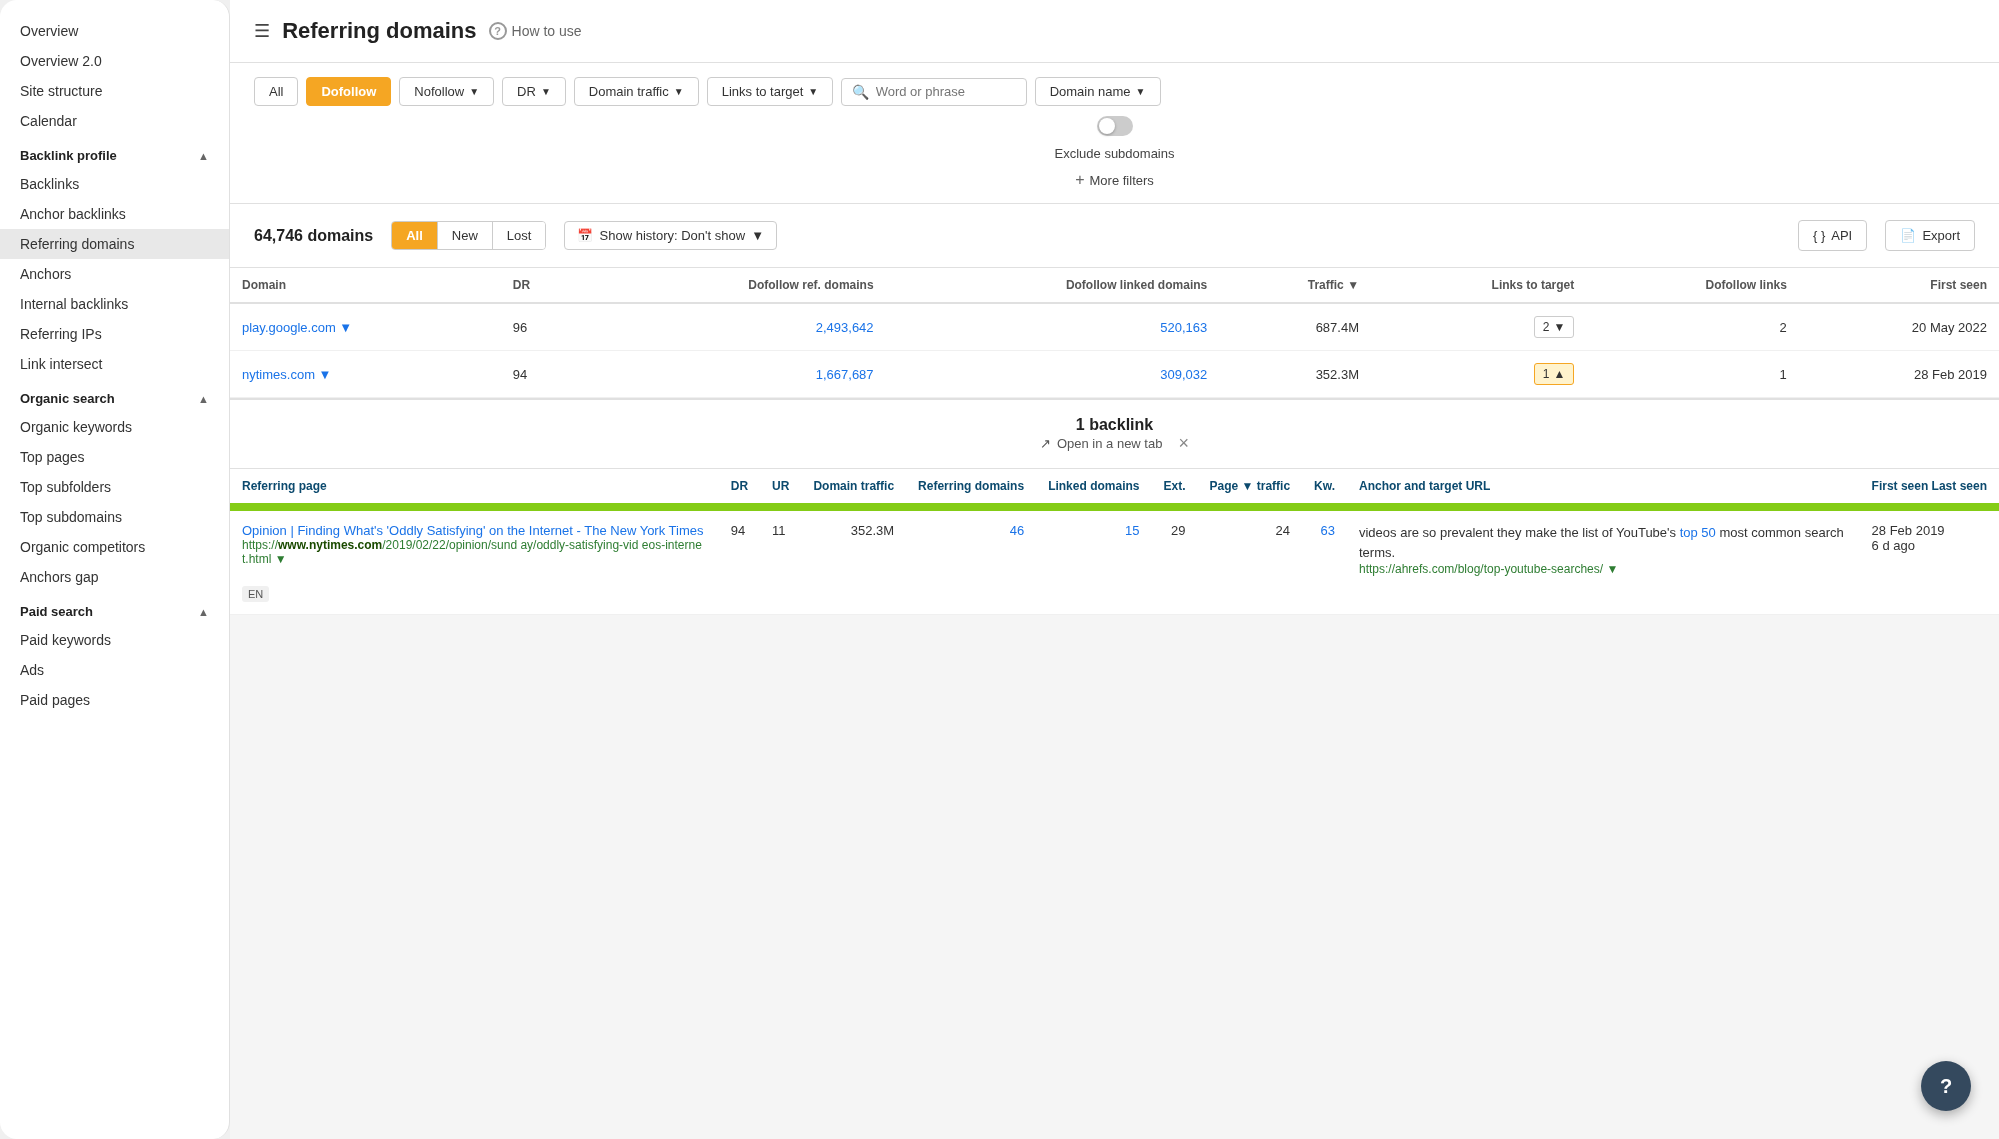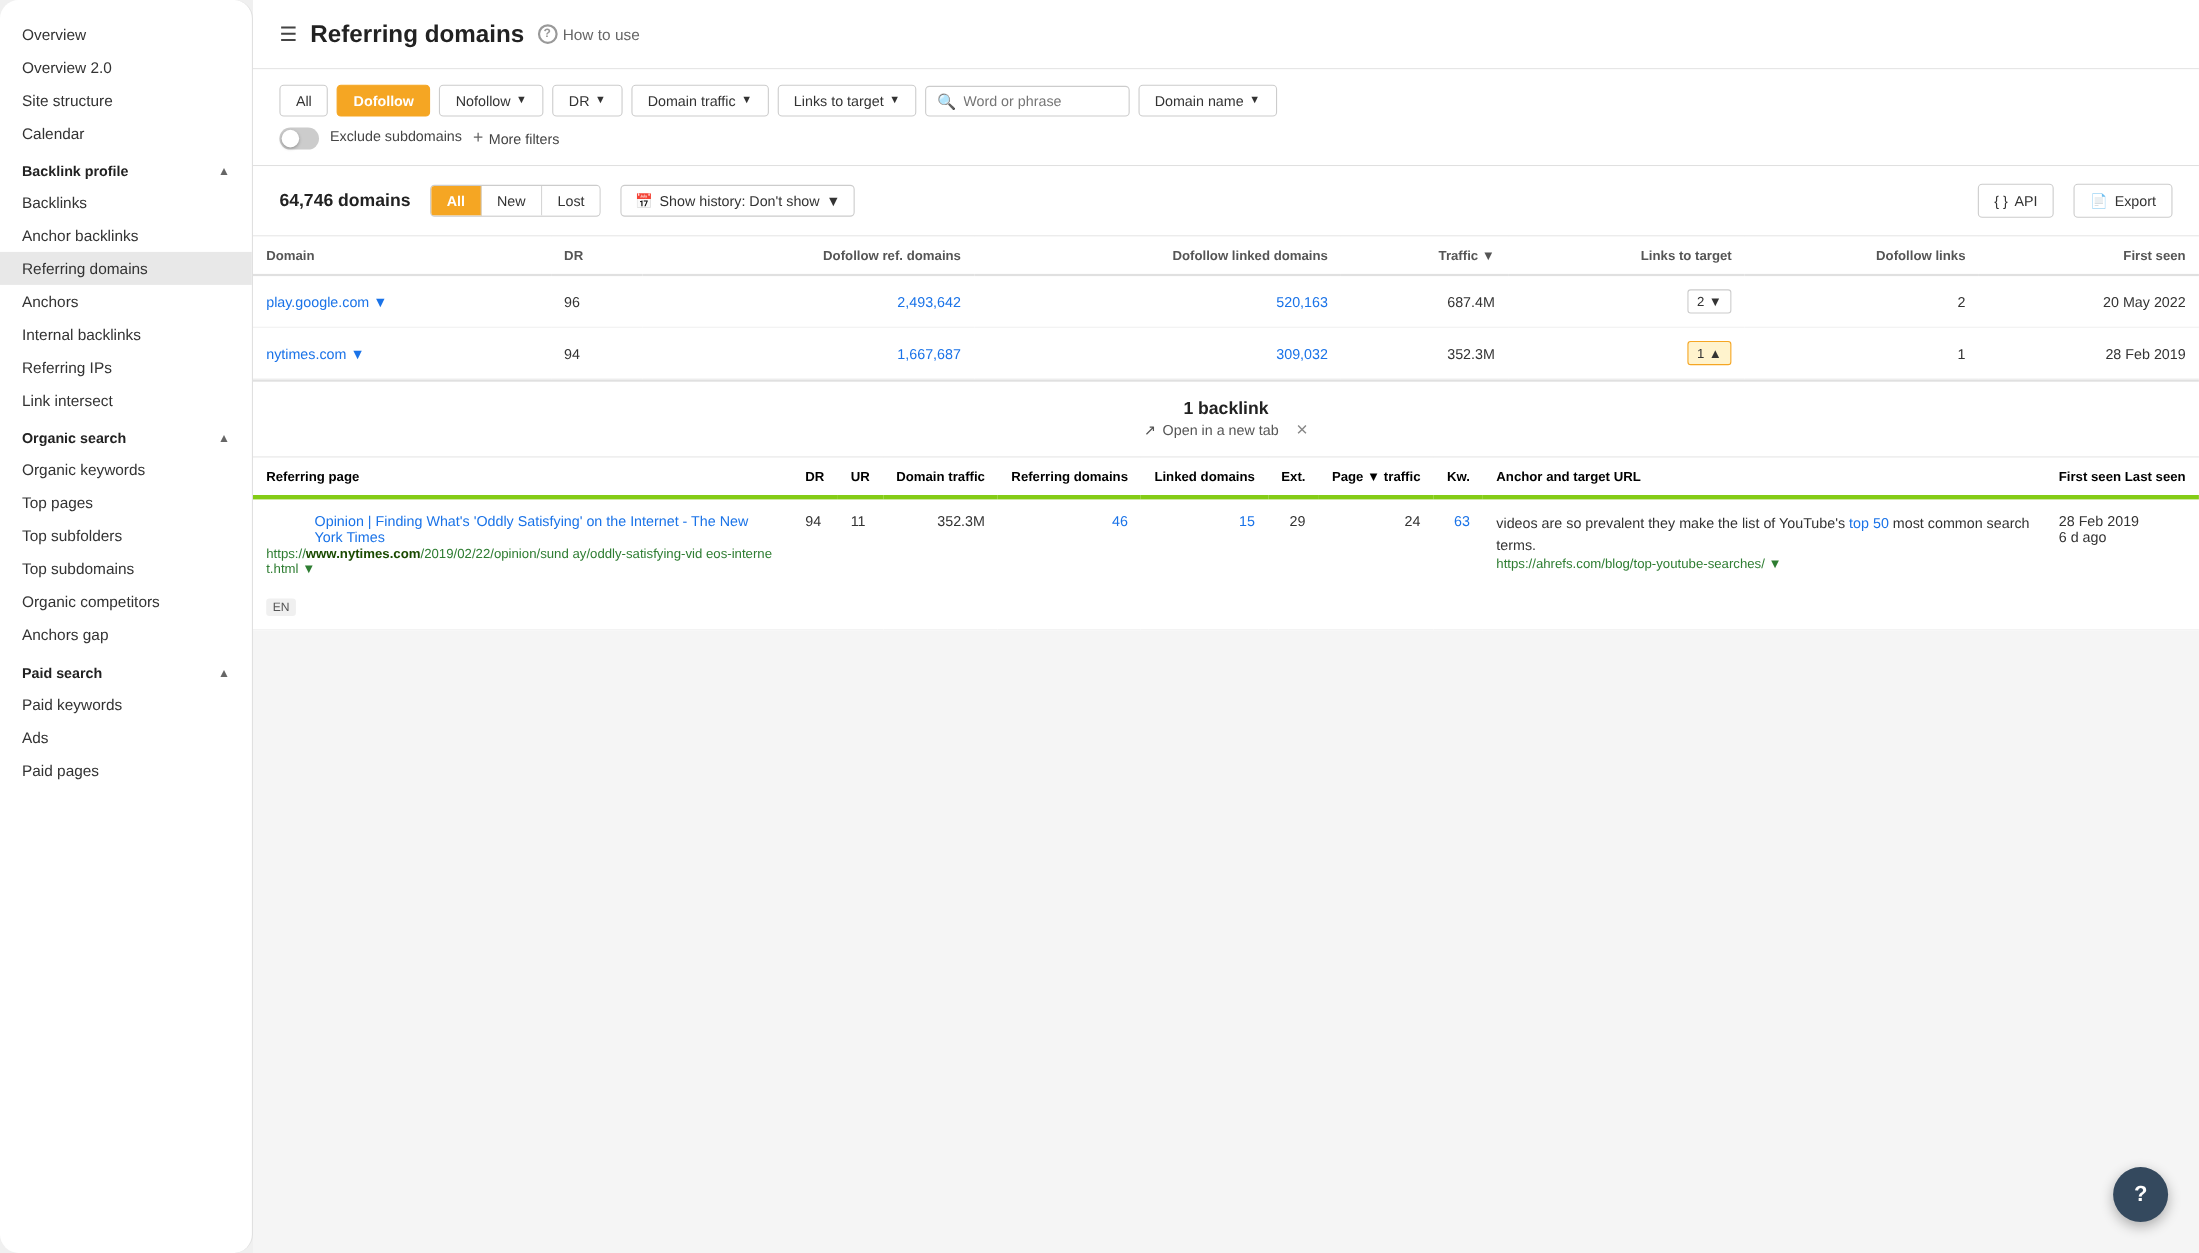--- a/index.html
+++ b/index.html
@@ -26,21 +26,21 @@
     .filter-bar { background: #fff; padding: 14px 24px; border-bottom: 1px solid #e0e0e0; }
     .filter-row { display: flex; align-items: center; gap: 8px; flex-wrap: wrap; margin-bottom: 10px; }
     .filter-btn { padding: 6px 14px; border: 1px solid #ccc; border-radius: 4px; background: #fff; cursor: pointer; font-size: 13px; color: #333; display: flex; align-items: center; gap: 5px; white-space: nowrap; }
     .filter-btn.active-all { background: #fff; border-color: #ccc; }
     .filter-btn.active-dofollow { background: #f5a623; color: #fff; border-color: #f5a623; font-weight: 600; }
     .filter-btn .arrow { font-size: 10px; }
     .search-box { display: flex; align-items: center; border: 1px solid #ccc; border-radius: 4px; padding: 5px 10px; background: #fff; gap: 6px; min-width: 180px; }
     .search-box input { border: none; outline: none; font-size: 13px; color: #999; width: 140px; }
     .search-icon { color: #999; font-size: 14px; }
 
-    .filter-row2 { display: flex; gap: 10px; }
+    .filter-row2 { display: flex; align-items: center; gap: 10px; flex-direction: column; }
     .toggle-switch { width: 36px; height: 20px; background: #ccc; border-radius: 10px; position: relative; cursor: pointer; }
     .toggle-switch .knob { width: 16px; height: 16px; background: #fff; border-radius: 50%; position: absolute; top: 2px; left: 2px; transition: left 0.2s; box-shadow: 0 1px 3px rgba(0,0,0,0.3); }
     .toggle-label { font-size: 13px; color: #444; }
     .more-filters { font-size: 13px; color: #444; cursor: pointer; display: flex; align-items: center; gap: 5px; }
     .more-filters .plus { font-size: 16px; color: #666; }
 
     
     .table-area { background: #fff; margin: 0; }
     .table-header-bar { padding: 16px 24px; display: flex; align-items: center; gap: 18px; border-bottom: 1px solid #e0e0e0; }
     .domain-count { font-size: 16px; font-weight: 600; color: #222; }
@@ -67,28 +67,28 @@
 
     
     .expanded-panel { background: #fff; border-top: 2px solid #e0e0e0; padding: 0; }
     .expanded-panel-header { padding: 16px 24px; display: flex; align-items: center; justify-content: space-between; border-bottom: 1px solid #e0e0e0; flex-direction: column; }
     .backlink-count { font-size: 16px; font-weight: 600; color: #222; }
     .panel-actions { display: flex; align-items: center; gap: 16px; }
     .open-tab-btn { display: flex; align-items: center; gap: 6px; font-size: 13px; color: #555; cursor: pointer; }
     .close-btn { font-size: 18px; color: #888; cursor: pointer; background: none; border: none; line-height: 1; }
 
     .inner-table { width: 100%; border-collapse: collapse; }
-    .inner-table th { padding: 10px 12px; text-align: left; font-size: 12px; font-weight: 600; color: #000000; border-bottom: 4px solid #84cc16; white-space: nowrap; background: #fff; }
+    .inner-table th { padding: 10px 12px; text-align: left; font-size: 12px; font-weight: 600; color: #0c4a6e; border-bottom: 8px solid #84cc16; white-space: nowrap; background: #fff; }
     .inner-table th.right { text-align: right; }
     .inner-table td { padding: 12px 12px; border-bottom: 1px solid #f0f0f0; font-size: 13px; vertical-align: top; }
     .inner-table td.right { text-align: right; }
 
     .lang-badge { display: inline-block; padding: 2px 6px; background: #f0f0f0; border-radius: 3px; font-size: 11px; color: #555; margin-top: 20px; }
 
-    .referring-page-cell { color: #1a73e8; font-size: 13px; margin-left: 44px; }
+    .referring-page-cell { color: #1a73e8; font-size: 13px; }
     .referring-page-url { color: #2e7d32; font-size: 12px; word-break: break-all; }
     .referring-page-bold { font-weight: 700; color: #1a4a00; }
 
     
     .anchor-text-area { font-size: 13px; color: #333; line-height: 1.5; }
     .anchor-inline-link { color: #1a73e8; }
     .anchor-url { color: #2e7d32; font-size: 12px; }
 
     
     .fab { position: fixed; bottom: 28px; right: 28px; width: 50px; height: 50px; background: #34495e; border-radius: 50%; display: flex; align-items: center; justify-content: center; color: #fff; font-size: 20px; font-weight: 700; cursor: pointer; box-shadow: 0 4px 12px rgba(0,0,0,0.3); }

